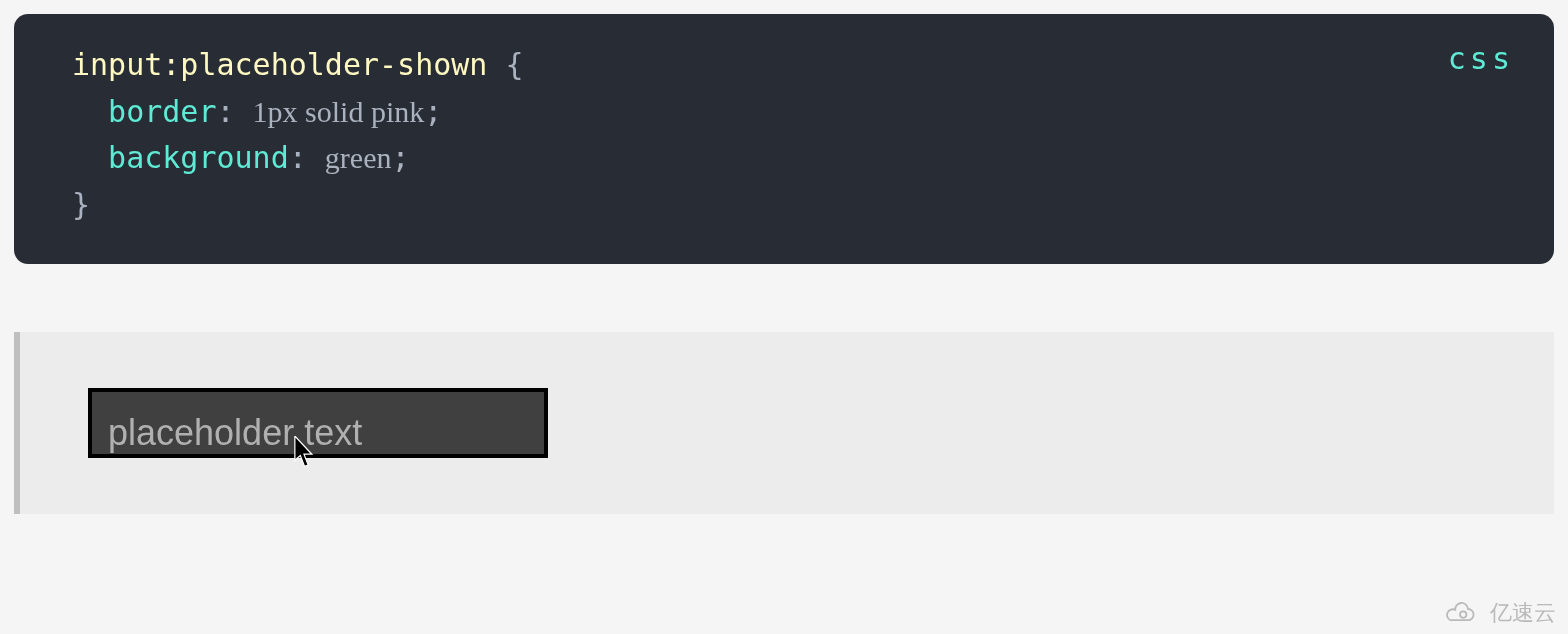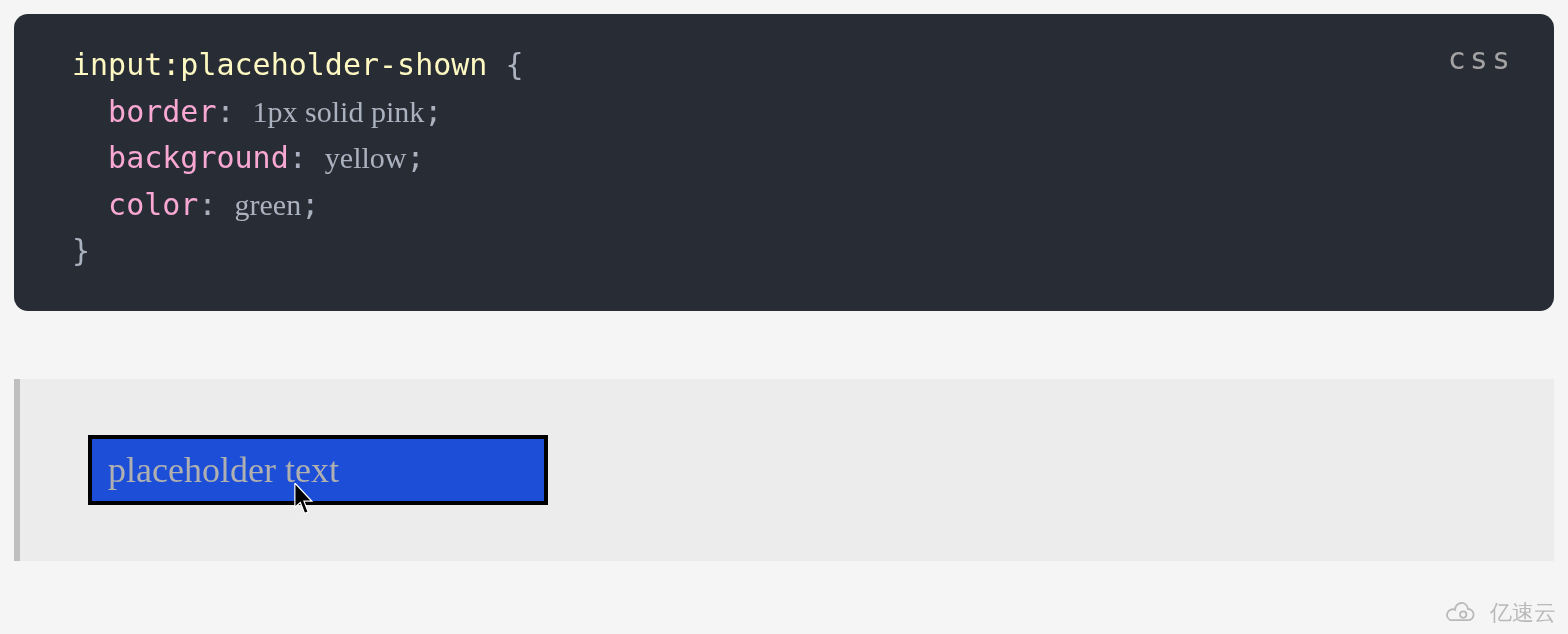--- a/index.html
+++ b/index.html
@@ -19,51 +19,51 @@
     position: relative;
     font-family: "SF Mono", Monaco, Menlo, Consolas, monospace;
     font-size: 30px;
     line-height: 1.55;
     color: #abb2bf;
   }
   .lang-label {
     position: absolute;
     top: 22px;
     right: 40px;
-    color: #a3a3a3;
+    color: #5eead4;
     font-size: 30px;
     letter-spacing: 4px;
     font-family: "SF Mono", Monaco, Menlo, Consolas, monospace;
     text-align: right;
   }
   .tok-selector { color: #fef9c3; }
   .tok-punct { color: #abb2bf; }
-  .tok-prop { color: #f9a8d4; }
+  .tok-prop { color: #5eead4; }
   .tok-value { color: #abb2bf; font-family: Liberation Serif, serif; }
   .code-line { white-space: pre; }
   .indent { display: inline-block; width: 2ch; }
 
   .demo-block {
     margin: 68px 14px 0 14px;
     background: #ececec;
     border-left: 6px solid #bfbfbf;
     padding: 56px 0 56px 68px;
     position: relative;
   }
   .demo-input {
     width: 460px;
     height: 70px;
-    background: #1d4ed8;
+    background: #404040;
     border: 4px solid #000;
     font-size: 36px;
     padding: 0 16px;
     color: #b0b0b0;
-    font-family: Liberation Serif, serif;
+    font-family: Liberation Sans, sans-serif;
     display: flex;
-    align-items: center;
+    align-items: flex-end;
   }
   .cursor {
     position: absolute;
     left: 274px;
     top: 104px;
     pointer-events: none;
   }
   .watermark {
     position: absolute;
     right: 12px;
@@ -79,22 +79,21 @@
     height: 22px;
   }
 </style>
 </head>
 <body>
 
 <div class="code-block">
   <span class="lang-label">css</span>
   <div class="code-line"><span class="tok-selector">input:placeholder-shown</span><span class="tok-punct"> {</span></div>
   <div class="code-line"><span class="indent"></span><span class="tok-prop">border</span><span class="tok-punct">: </span><span class="tok-value">1px solid pink</span><span class="tok-punct">;</span></div>
-  <div class="code-line"><span class="indent"></span><span class="tok-prop">background</span><span class="tok-punct">: </span><span class="tok-value">yellow</span><span class="tok-punct">;</span></div>
-  <div class="code-line"><span class="indent"></span><span class="tok-prop">color</span><span class="tok-punct">: </span><span class="tok-value">green</span><span class="tok-punct">;</span></div>
+  <div class="code-line"><span class="indent"></span><span class="tok-prop">background</span><span class="tok-punct">: </span><span class="tok-value">green</span><span class="tok-punct">;</span></div>
   <div class="code-line"><span class="tok-punct">}</span></div>
 </div>
 
 <div class="demo-block">
   <div class="demo-input">
     <span>placeholder text</span>
   </div>
   <svg class="cursor" width="26" height="34" viewBox="0 0 20 28">
     <path d="M0 0 L0 20 L4.5 16 L8 25 L11 24 L7.5 15 L14 15 Z" fill="#000" stroke="#fff" stroke-width="1"></path>
   </svg>

